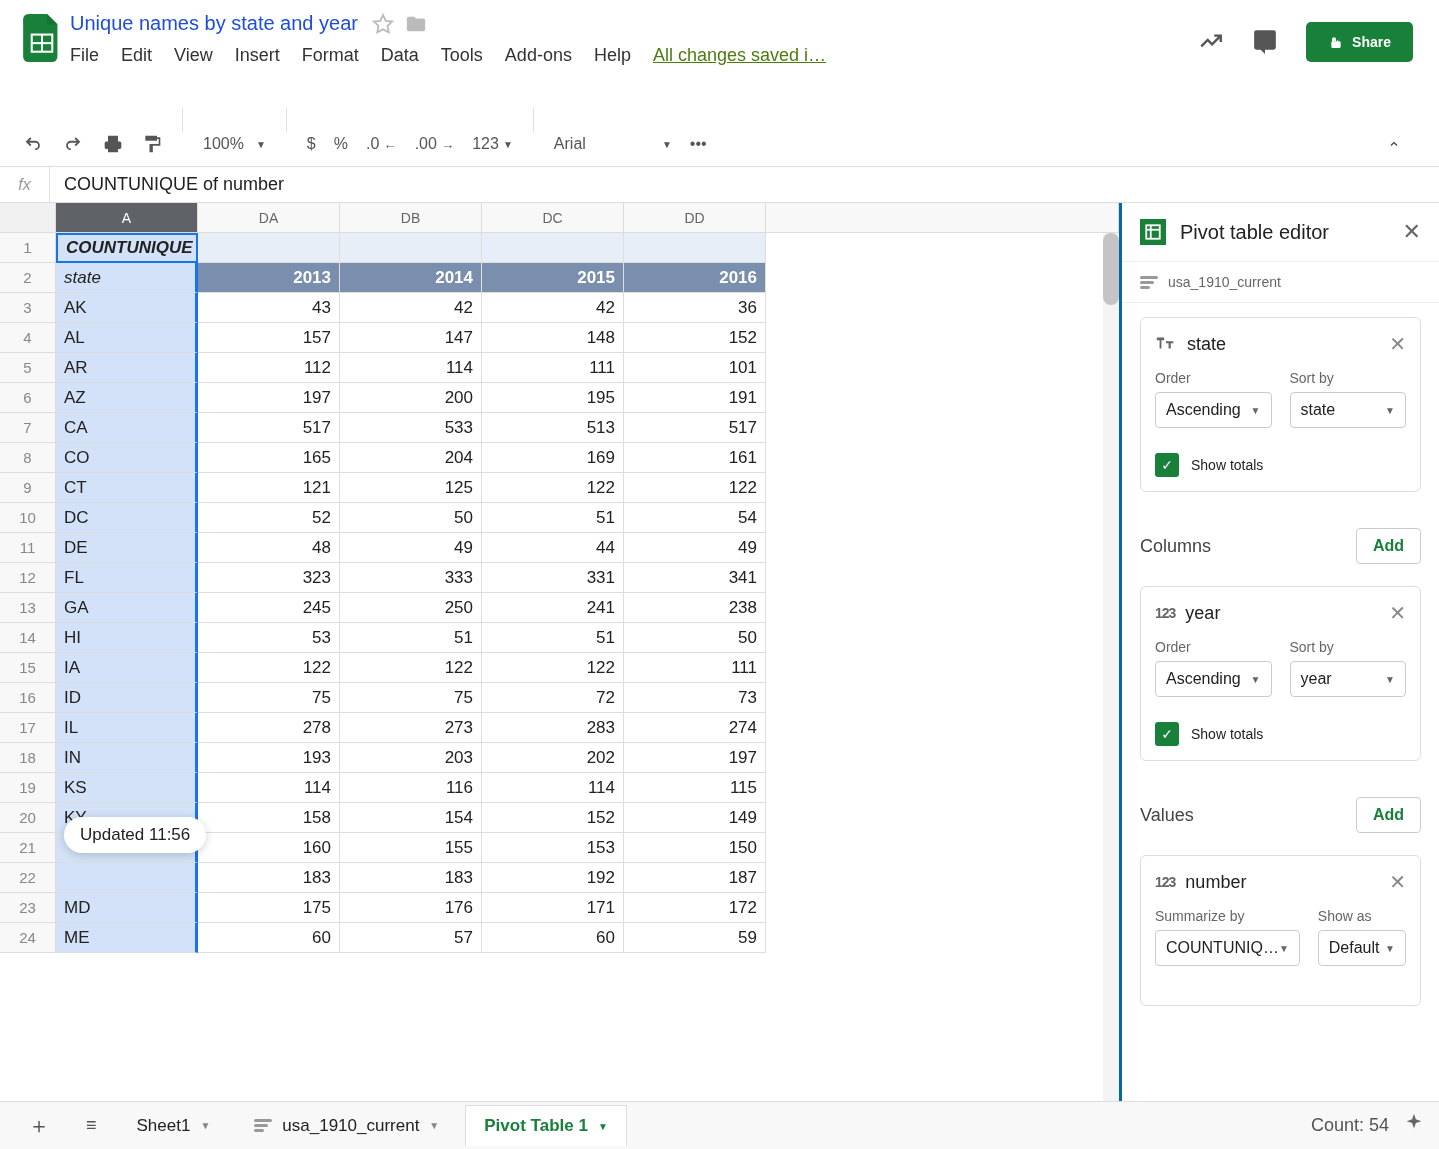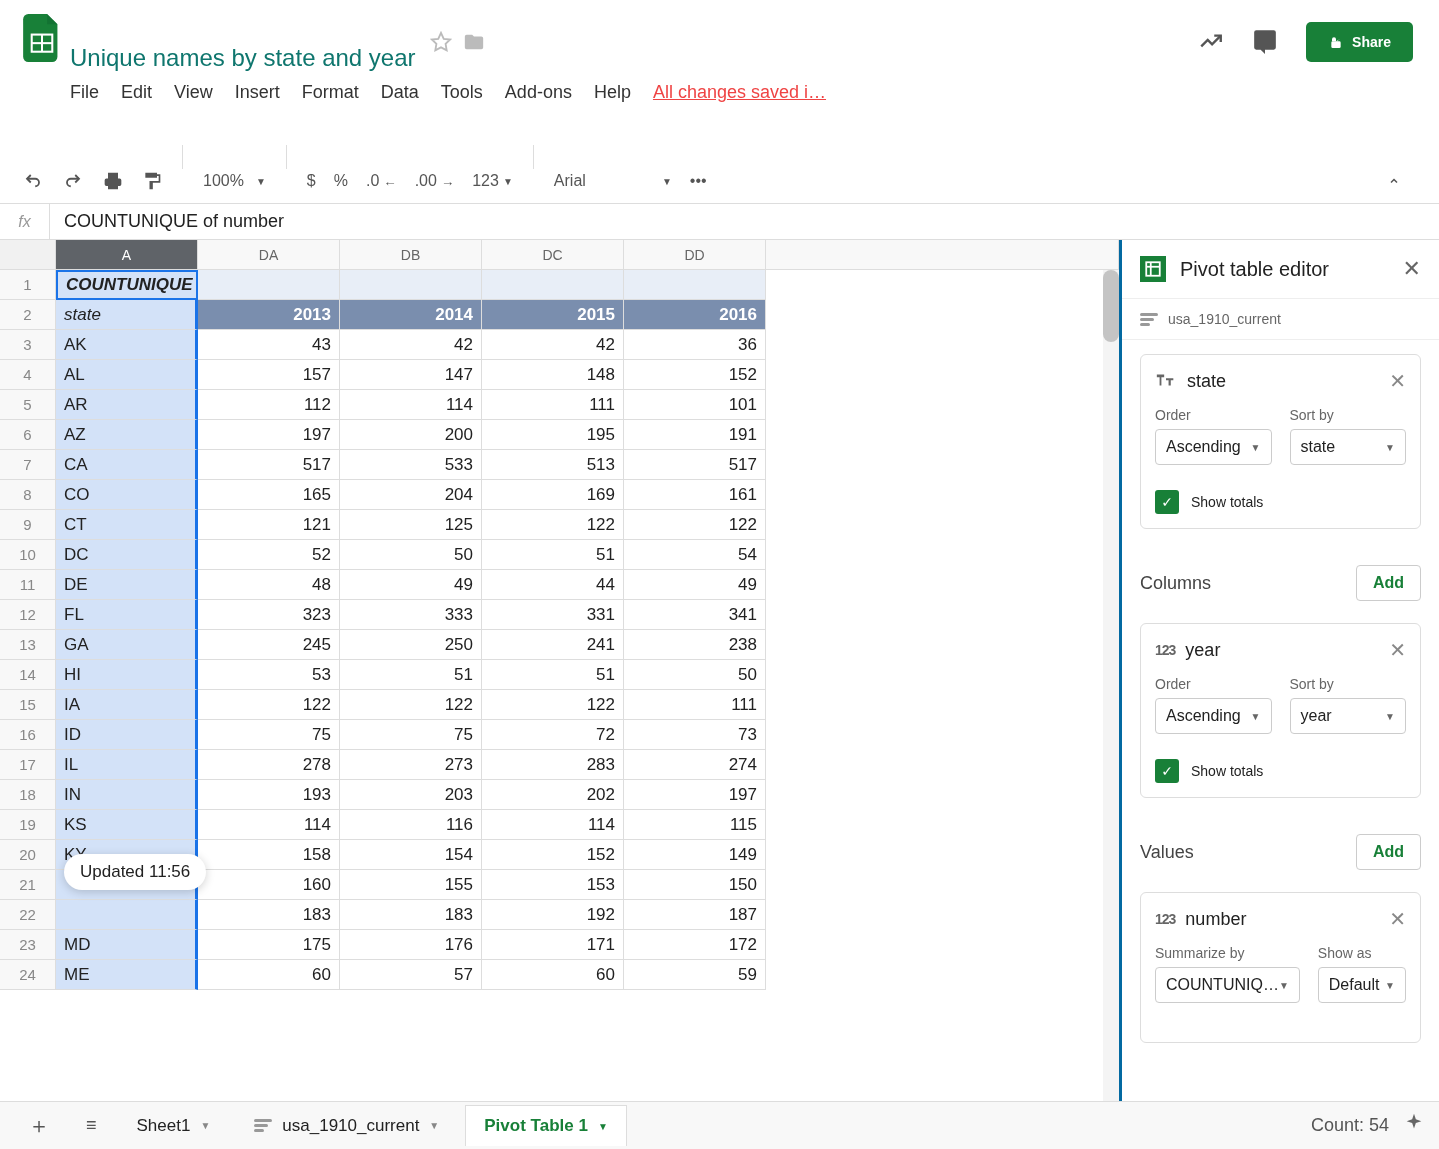--- a/index.html
+++ b/index.html
@@ -2,25 +2,25 @@
 <html><head>
 <meta charset="utf-8">
 <style>
 * { box-sizing: border-box; margin: 0; padding: 0; }
 body { font-family: Arial, sans-serif; font-size: 14px; color: #222; background: #fff; width: 1439px; height: 1149px; overflow: hidden; }
 .header { display: flex; align-items: flex-start; padding: 10px 18px 0 18px; }
 .logo { width: 48px; height: 56px; display: flex; align-items: flex-start; justify-content: center; padding-top: 4px; }
 .logo svg { width: 38px; height: 48px; }
 .title-area { flex: 1; }
 .doc-title { display: flex; align-items: center; gap: 10px; }
-.doc-title-text { font-size: 24px; color: #0f766e; padding: 2px 4px; margin-top: 32px; }
+.doc-title-text { font-size: 20px; color: #1d4ed8; padding: 2px 4px; }
 .star-icon, .folder-icon { color: #bbb; width: 22px; height: 22px; }
 .menu-bar { display: flex; gap: 22px; padding: 8px 4px; font-size: 18px; color: #333; }
 .menu-item { cursor: pointer; }
-.save-status { color: #ef4444; text-decoration: underline; }
+.save-status { color: #4d7c0f; text-decoration: underline; }
 .header-actions { display: flex; align-items: center; gap: 28px; padding-right: 8px; padding-top: 12px; }
 .share-btn { background: #188038; color: #fff; border: none; border-radius: 5px; padding: 12px 22px; font-size: 14px; font-weight: bold; display: flex; align-items: flex-start; gap: 8px; }
 .icon-btn { color: #555; cursor: pointer; }
 .toolbar { display: flex; align-items: center; padding: 8px 16px; border-bottom: 1px solid #ddd; gap: 6px; color: #555; }
 .toolbar .sep { width: 1px; height: 24px; background: #ddd; margin: 0 8px; }
 .toolbar .tb-item { padding: 4px 6px; cursor: pointer; font-size: 16px; display: flex; align-items: center; gap: 4px; margin-top: 48px; }
 .toolbar .collapse { margin-left: auto; margin-right: 14px; }
 .formula-bar { display: flex; align-items: center; border-bottom: 1px solid #ddd; height: 36px; }
 .fx { font-style: italic; color: #999; width: 50px; text-align: center; font-size: 16px; border-right: 1px solid #ddd; height: 100%; display: flex; align-items: center; justify-content: center; }
 .formula-text { padding-left: 14px; font-size: 18px; }

